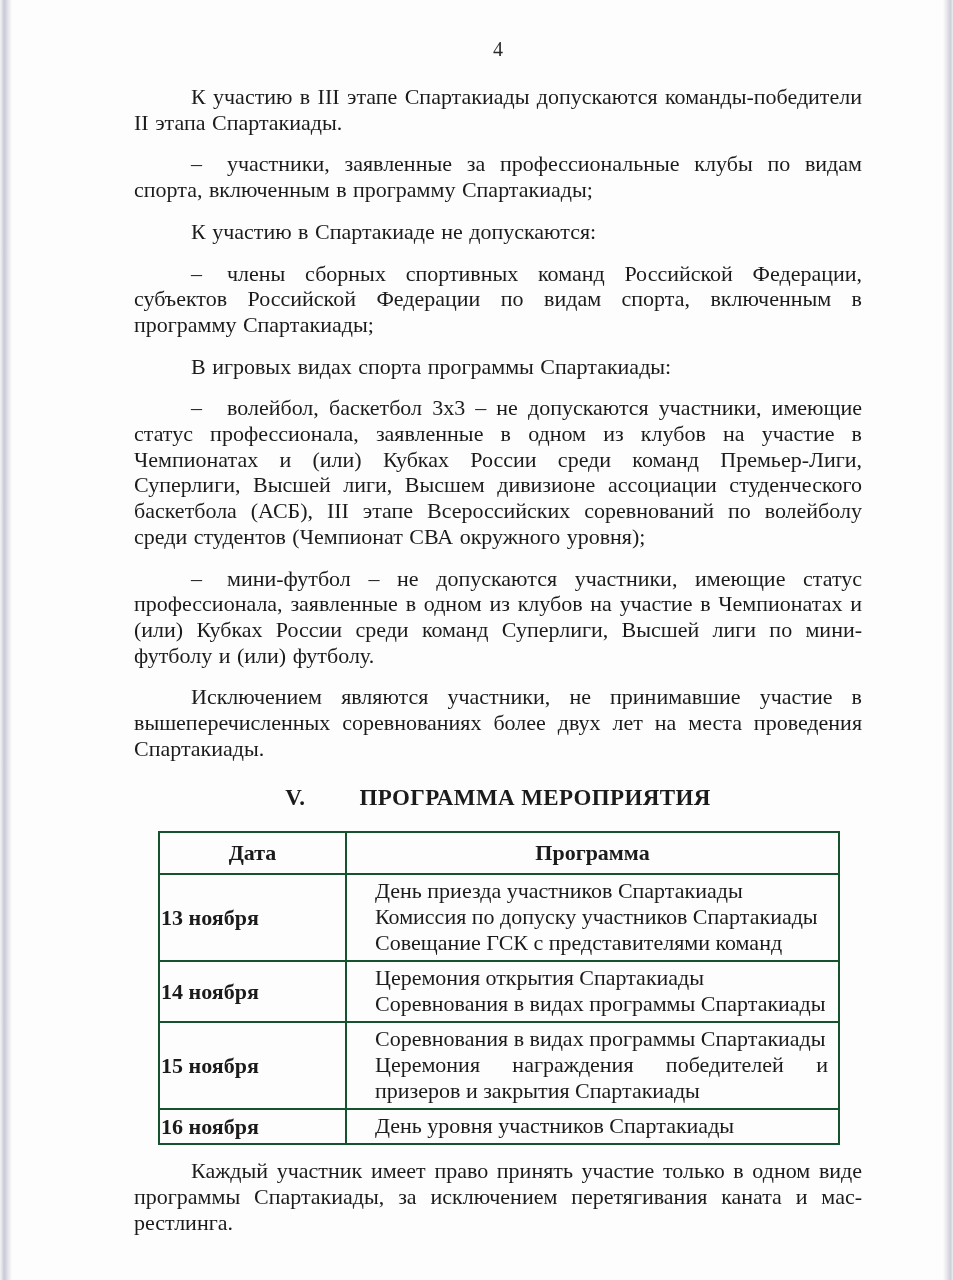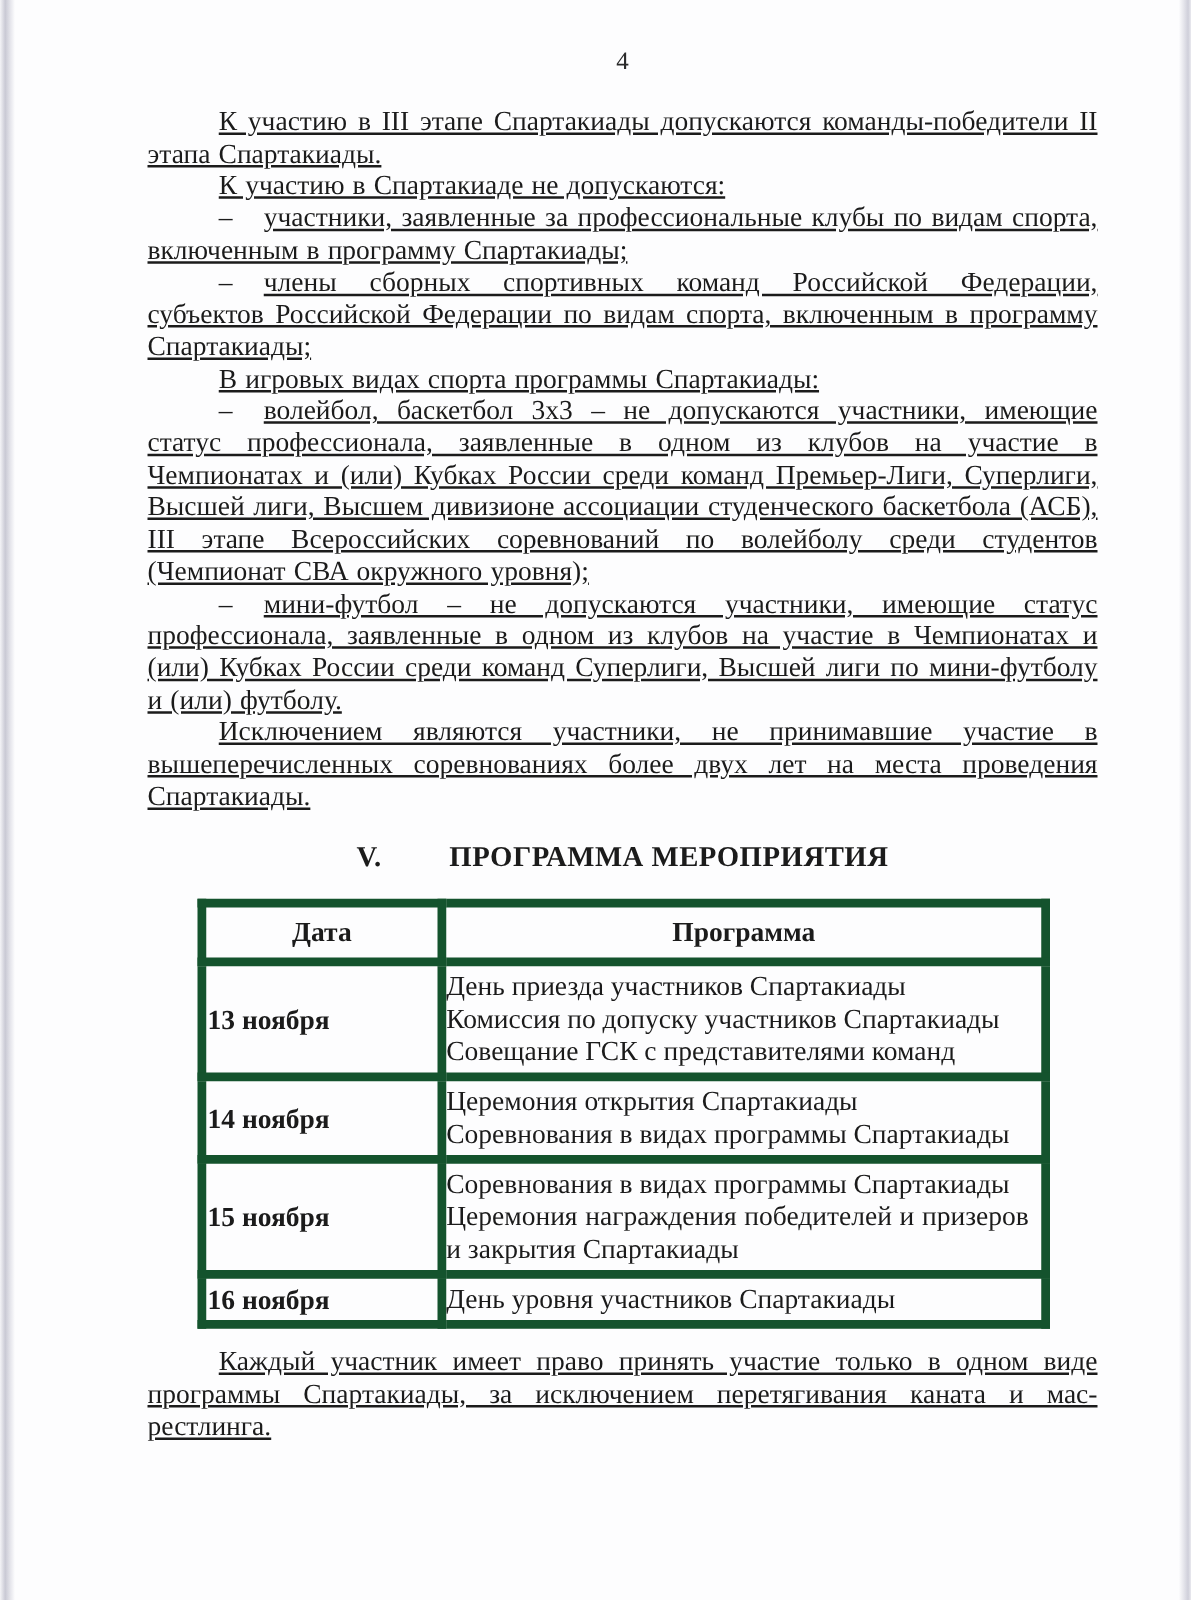--- a/index.html
+++ b/index.html
@@ -39,25 +39,24 @@
     font-size: 20px;
     line-height: 26px;
     margin: 0 0 22px 0;
     color: #2a2a2a;
   }
   .body-text { 
     font-size: 22px;
     line-height: 25.7px;
   }
   .para {
-    margin: 0;
+    margin: 16px;
     text-align: justify;
     text-indent: 57px;
     word-spacing: 1px;
-    text-decoration: underline;
   }
   .dash-mark {
     display: inline-block;
     width: 36px;
     text-indent: 0;
   }
   .section-heading {
     display: flex;
     justify-content: center;
     gap: 54px;
@@ -68,37 +67,37 @@
   }
   table.program-table {
     border-collapse: collapse;
     table-layout: fixed;
     width: 682px;
     margin-left: 40px;
     font-size: 22px;
   }
   table.program-table th,
   table.program-table td {
-    border: 7px solid #14532d;
+    border: 2px solid #14532d;
   }
   table.program-table th {
     font-weight: bold;
     text-align: center;
     padding: 7px 4px;
     line-height: 26px;
   }
   .col-date { width: 177px; }
   td.date-cell {
     text-align: left;
     font-weight: bold;
     vertical-align: middle;
     line-height: 26px;
   }
   td.program-cell {
-    padding: 3px 10px 4px 0;
+    padding: 3px 10px 4px 28px;
     vertical-align: middle;
   }
   .program-item {
     text-align: justify;
     line-height: 26px;
   }
   .closing {
     margin-top: 13px;
   }
 </style>
@@ -106,22 +105,22 @@
 <body>
 
 <div class="page">
   <div class="edge edge-left"></div>
   <div class="edge edge-right"></div>
 
   <div class="page-number">4</div>
 
   <div class="body-text">
     <p class="para">К участию в III этапе Спартакиады допускаются команды-победители II этапа Спартакиады.</p>
+    <p class="para"><span class="dash-mark">–</span><span>участники, заявленные за профессиональные клубы по видам спорта, включенным в программу Спартакиады;</span></p>
     <p class="para">К участию в Спартакиаде не допускаются:</p>
-    <p class="para"><span class="dash-mark">–</span><span>участники, заявленные за профессиональные клубы по видам спорта, включенным в программу Спартакиады;</span></p>
     <p class="para"><span class="dash-mark">–</span><span>члены сборных спортивных команд Российской Федерации, субъектов Российской Федерации по видам спорта, включенным в программу Спартакиады;</span></p>
     <p class="para">В игровых видах спорта программы Спартакиады:</p>
     <p class="para"><span class="dash-mark">–</span><span>волейбол, баскетбол 3х3 – не допускаются участники, имеющие статус профессионала, заявленные в одном из клубов на участие в Чемпионатах и (или) Кубках России среди команд Премьер-Лиги, Суперлиги, Высшей лиги, Высшем дивизионе ассоциации студенческого баскетбола (АСБ), III этапе Всероссийских соревнований по волейболу среди студентов (Чемпионат СВА окружного уровня);</span></p>
     <p class="para"><span class="dash-mark">–</span><span>мини-футбол – не допускаются участники, имеющие статус профессионала, заявленные в одном из клубов на участие в Чемпионатах и (или) Кубках России среди команд Суперлиги, Высшей лиги по мини-футболу и (или) футболу.</span></p>
     <p class="para">Исключением являются участники, не принимавшие участие в вышеперечисленных соревнованиях более двух лет на места проведения Спартакиады.</p>
 
     <div class="section-heading">
       <span>V.</span>
       <span>ПРОГРАММА МЕРОПРИЯТИЯ</span>
     </div>

